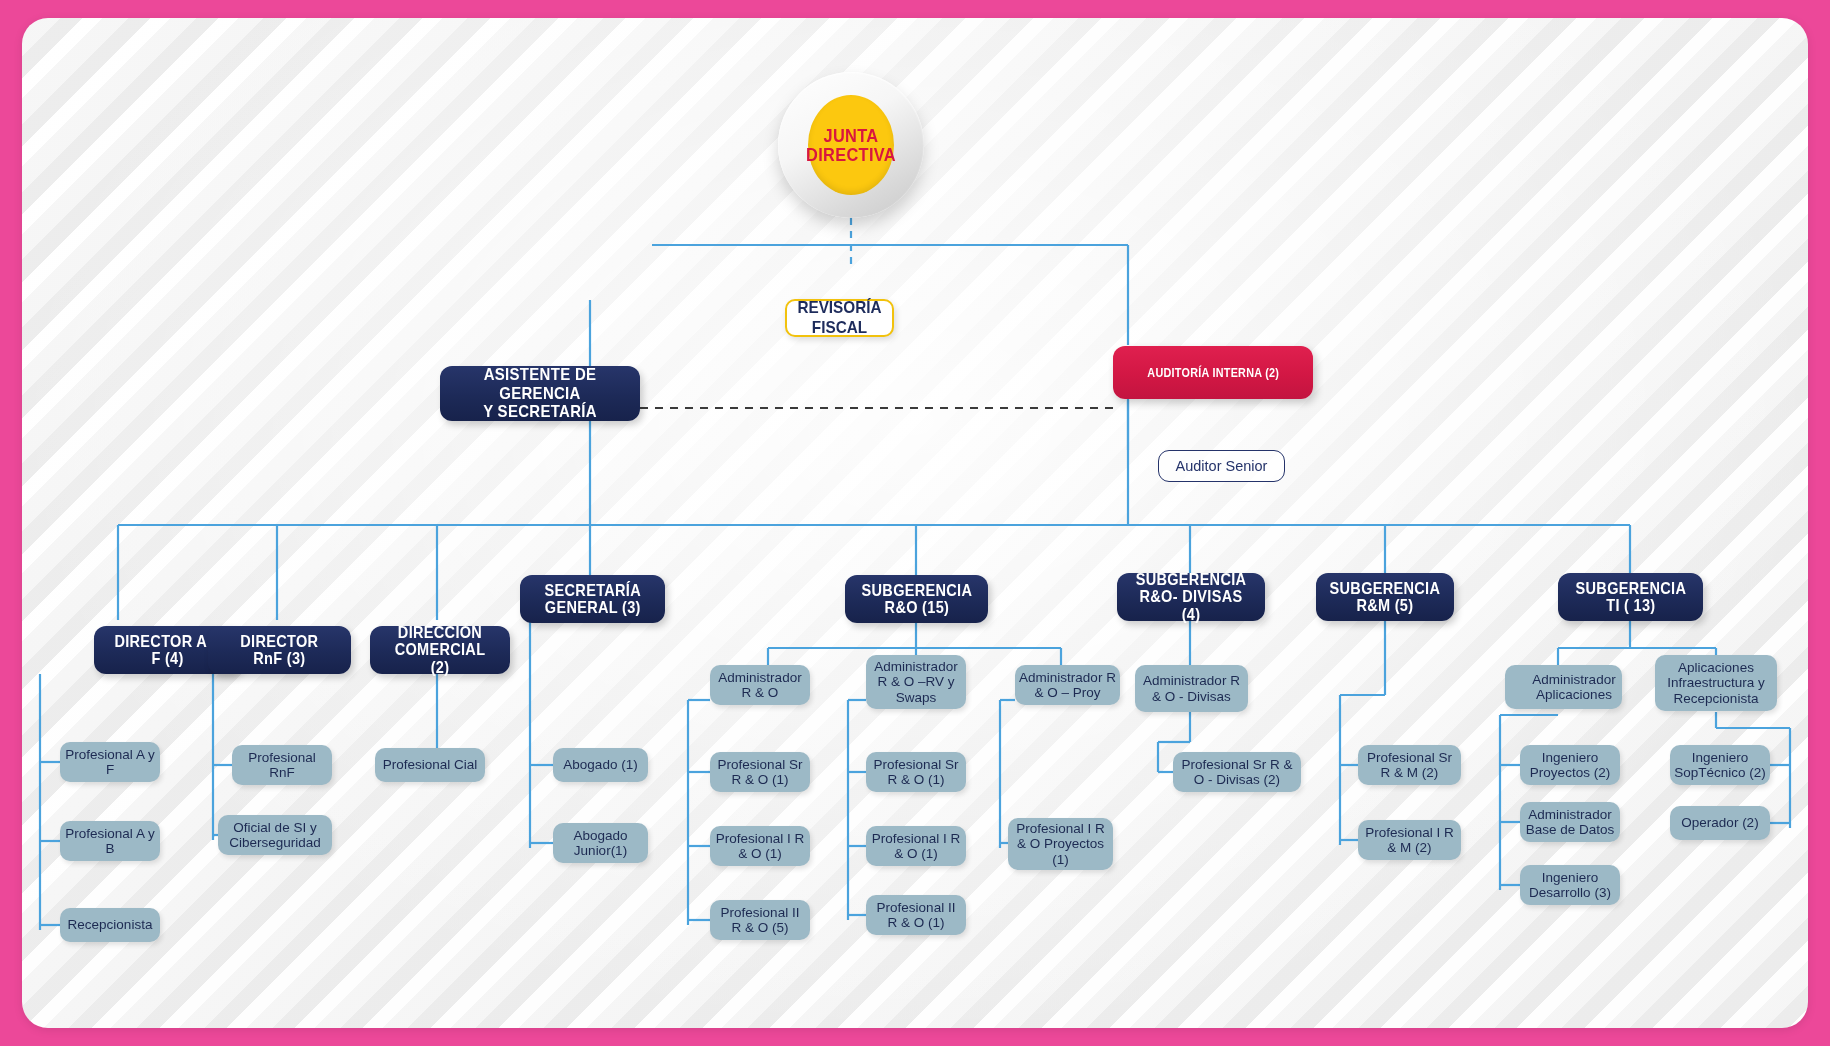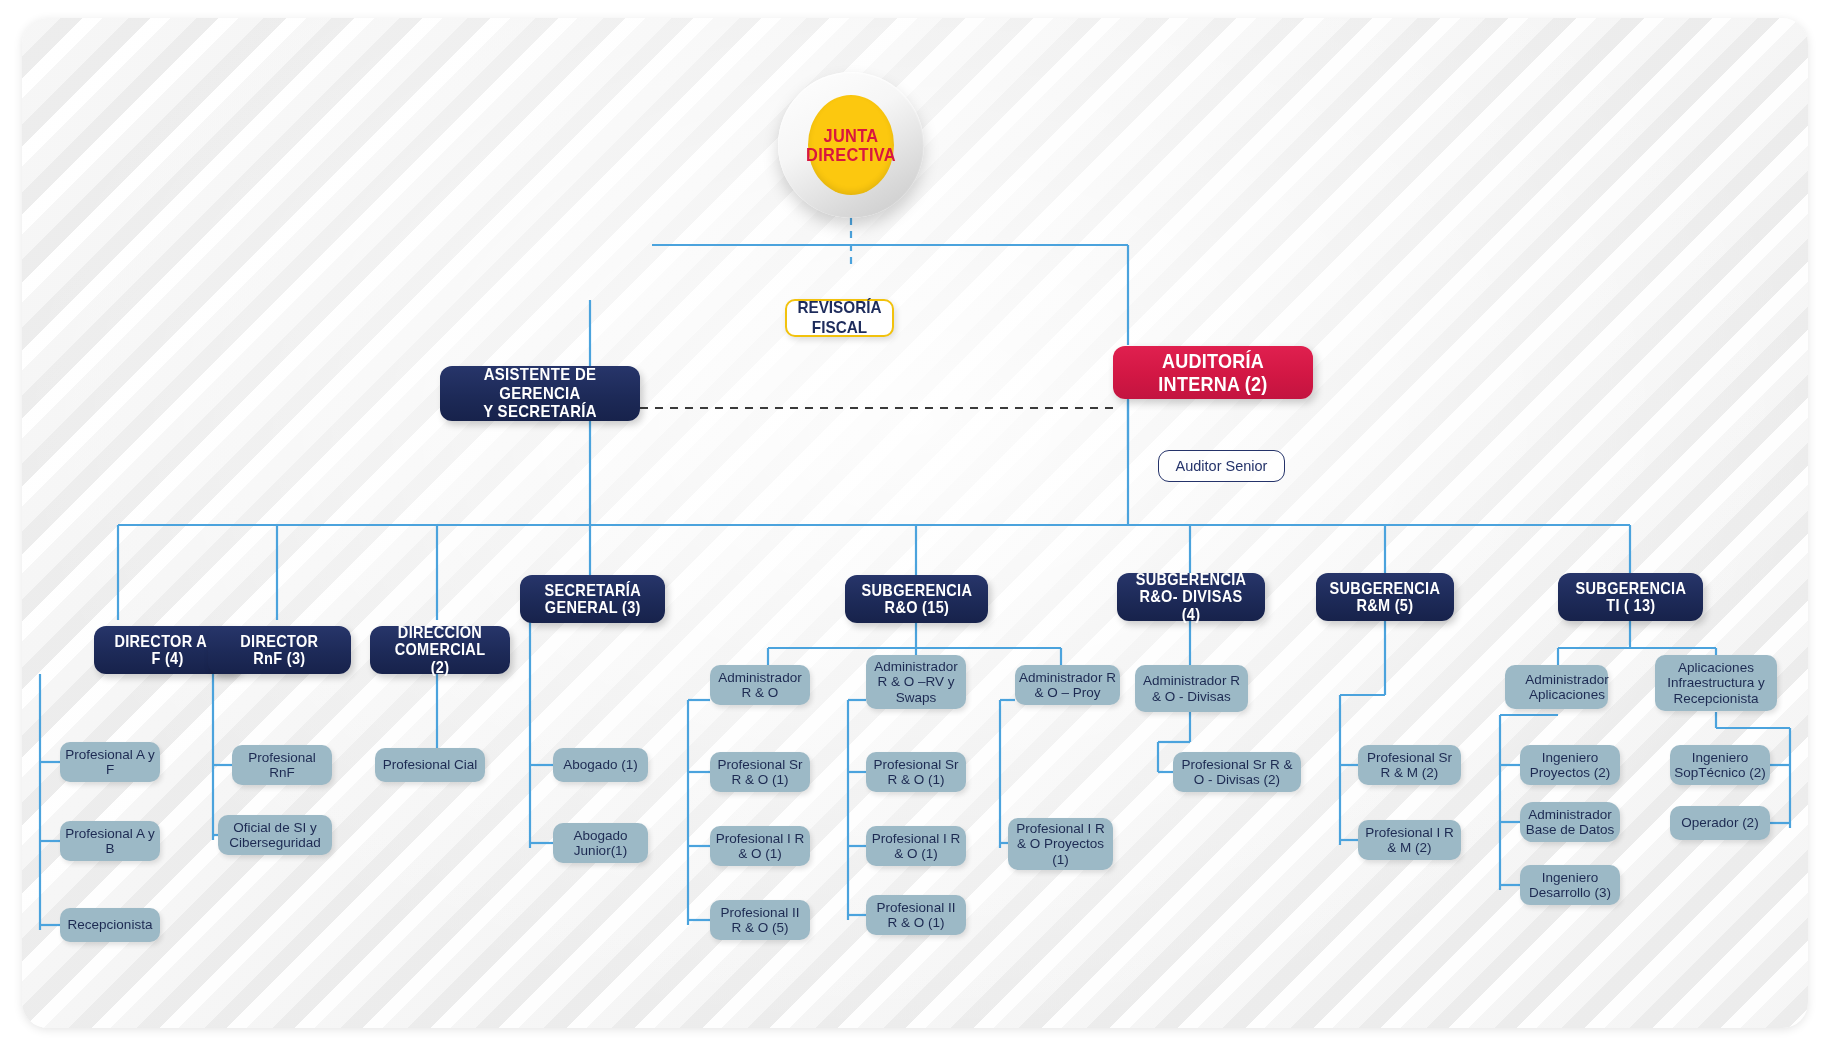--- a/index.html
+++ b/index.html
@@ -5,21 +5,21 @@
 <style>
   html,body{margin:0;padding:0;}
   body{
     width:1830px;height:1046px;
     background:#e9e9e9;
     font-family:"Liberation Sans", sans-serif;
     overflow:hidden;
   }
   #canvas{
     position:absolute;left:0;top:0;width:1830px;height:1046px;
-    background:#ffffff;
+    background:#ec4899;
   }
   
   #card{
     position:absolute;
     left:22px;top:18px;width:1786px;height:1010px;
     border-radius:26px;
     background:
       repeating-linear-gradient(
         -45deg,
         rgba(255,255,255,0.95) 0px,
@@ -249,21 +249,21 @@
           <div>DIRECTIVA</div>
         </div>
       </div>
     </div>
 
 
     <div class="ybox" style="left:785px;top:299px;width:109px;height:38px;font-size:17px;">
       <span>REVISORÍA FISCAL</span>
     </div>
 
-    <div class="red" style="left:1113px;top:346px;width:200px;height:53px;font-size:20px;">
+    <div class="red" style="left:1113px;top:346px;width:200px;height:53px;font-size:12px;">
       <span>AUDITORÍA INTERNA (2)</span>
     </div>
 
     <div class="obox" style="left:1158px;top:450px;width:127px;height:32px;">
       <span>Auditor Senior</span>
     </div>
 
     <div class="nb" style="left:440px;top:366px;width:200px;height:55px;font-size:17px;">
       <div>
         <span>ASISTENTE DE GERENCIA</span>
@@ -459,33 +459,33 @@
         <span>R &amp; M (2)</span>
       </div>
     </div>
     <div class="lf" style="left:1358px;top:820px;width:103px;height:40px;">
       <div>
         <span>Profesional I</span>
         <span>R &amp; M (2)</span>
       </div>
     </div>
 
-    <div class="lf" style="left:1505px;top:665px;width:103px;height:44px;padding-left:25px;">
+    <div class="lf" style="left:1505px;top:665px;width:117px;height:44px;padding-left:25px;">
       <div>
         <span>Administrador</span>
         <span>Aplicaciones</span>
       </div>
     </div>
     <div class="lf" style="left:1520px;top:745px;width:100px;height:40px;">
       <div>
         <span>Ingeniero</span>
         <span>Proyectos (2)</span>
       </div>
     </div>
-    <div class="lf" style="left:1520px;top:802px;width:100px;height:40px;border-radius:13px;">
+    <div class="lf" style="left:1520px;top:802px;width:100px;height:40px;">
       <div>
         <span>Administrador</span>
         <span>Base de Datos</span>
       </div>
     </div>
     <div class="lf" style="left:1520px;top:865px;width:100px;height:40px;">
       <div>
         <span>Ingeniero</span>
         <span>Desarrollo (3)</span>
       </div>

